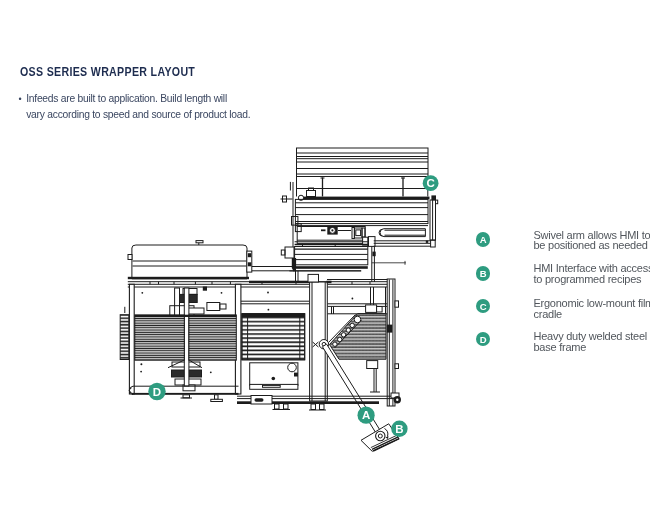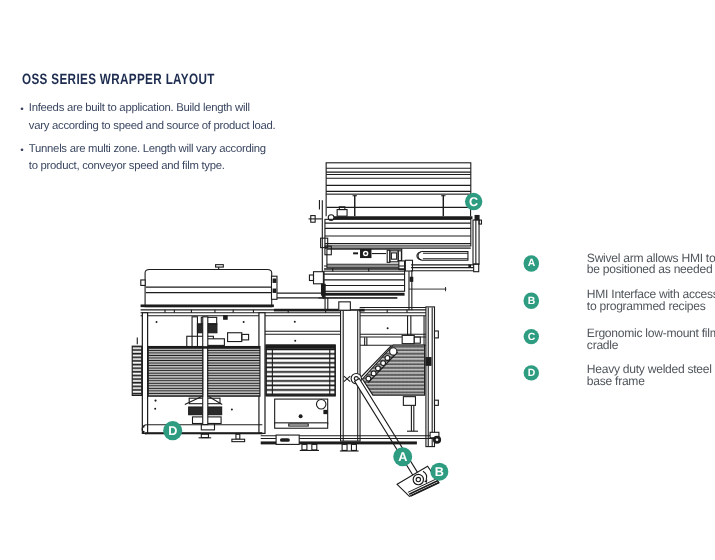--- a/index.html
+++ b/index.html
@@ -18,21 +18,20 @@
         background:#2e9c80;color:#fff;font-weight:bold;font-size:9.5px;
         text-align:center;line-height:15px;}
   .lrow .ltxt{position:absolute;left:20.5px;top:0;width:135px;color:#51565c;
         font-size:11px;line-height:10.6px;letter-spacing:-0.25px;margin-left:37px;}
 </style>
 </head>
 <body>
   <div class="title">OSS SERIES WRAPPER LAYOUT</div>
   <div class="bullets">
     <div class="item">Infeeds are built to application. Build length will<br>vary according to speed and source of product load.</div>
-    <div class="item">Tunnels are multi zone. Length will vary according<br>to product, conveyor speed and film type.</div>
   </div>
 
   <div class="legend">
     <div class="lrow" style="top:229.9px">
       <div class="circ" style="top:2.5px">A</div>
       <div class="ltxt">Swivel arm allows HMI to<br>be positioned as needed</div>
     </div>
     <div class="lrow" style="top:263px">
       <div class="circ" style="top:3.3px">B</div>
       <div class="ltxt">HMI Interface with access<br>to programmed recipes</div>

